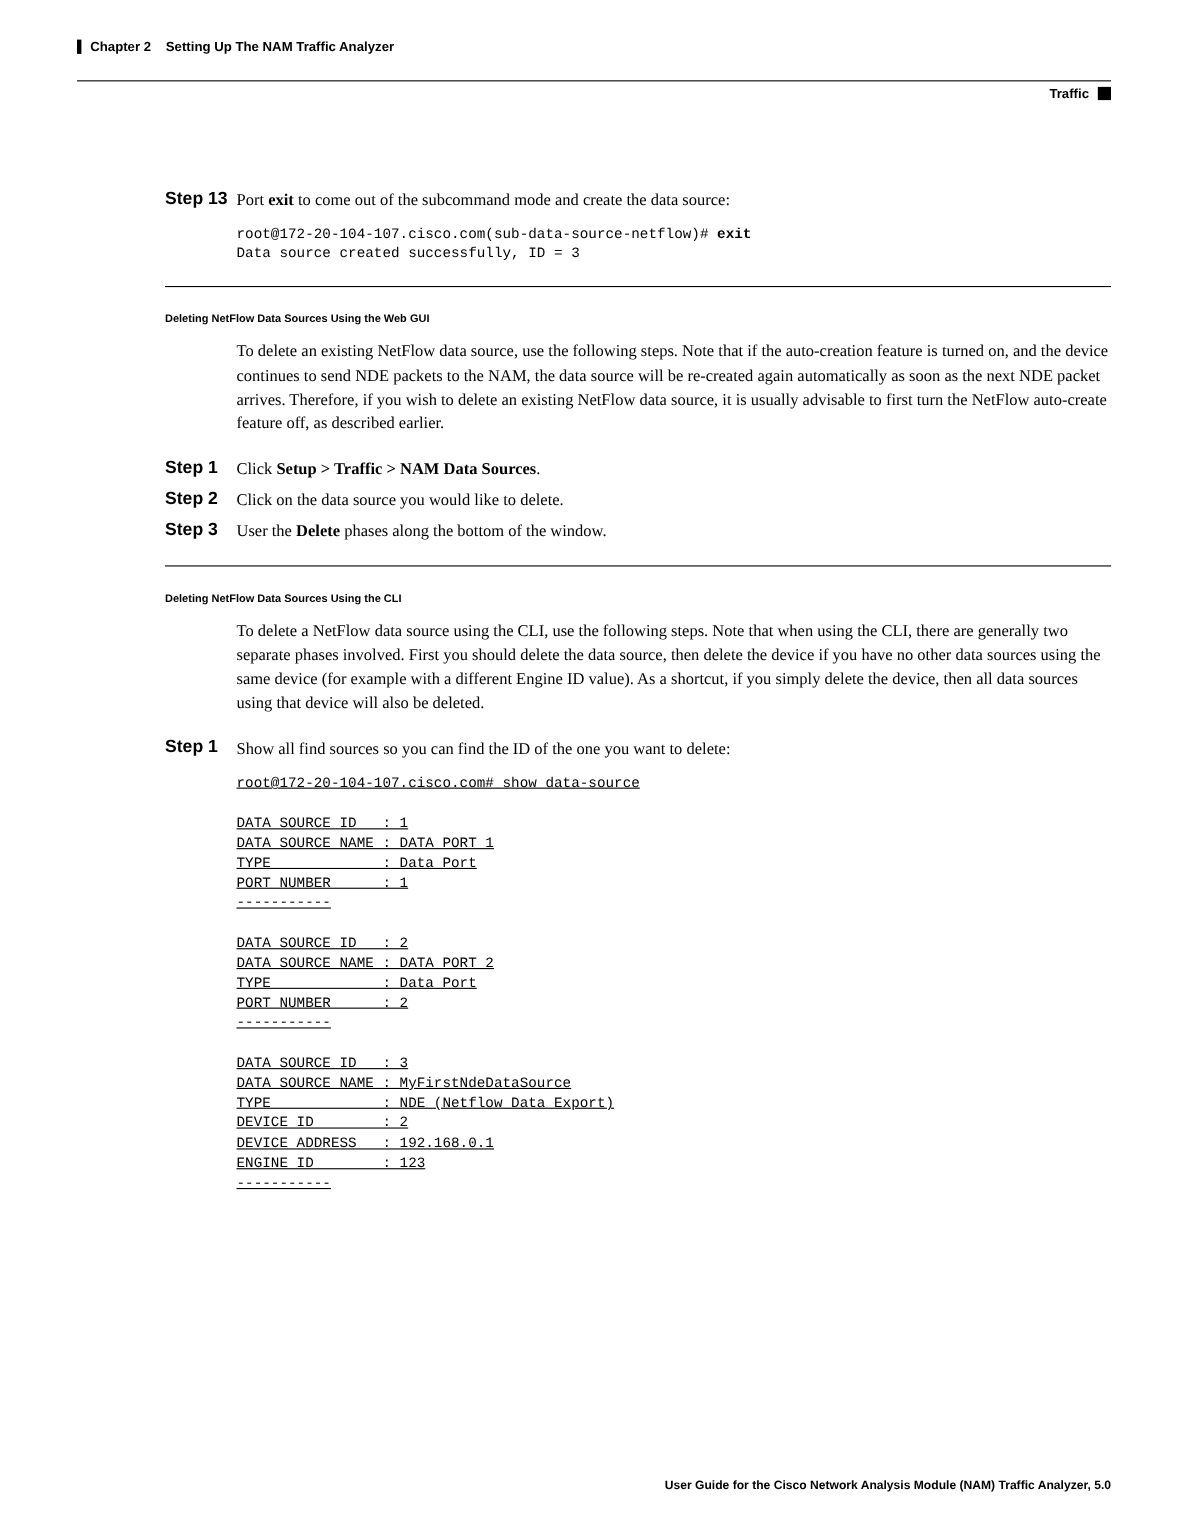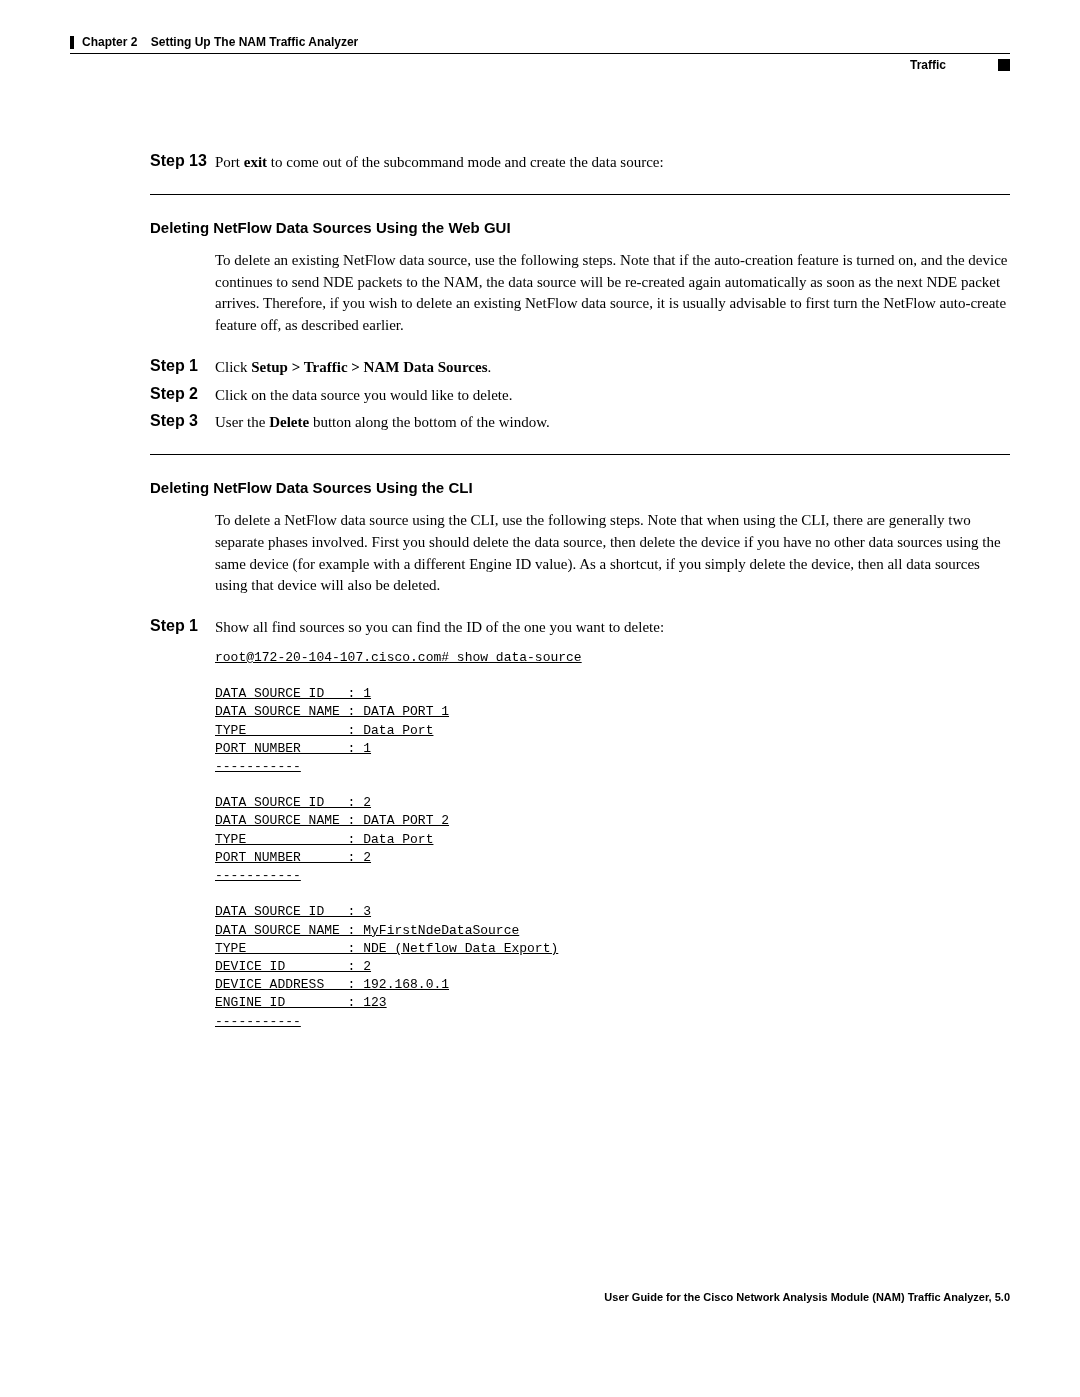--- a/index.html
+++ b/index.html
@@ -12,21 +12,21 @@
     width: 1080px;
   }
   .page {
     padding: 35px 70px 40px 70px;
     box-sizing: border-box;
   }
   .header {
     display: flex;
     justify-content: space-between;
     align-items: flex-end;
-    margin-bottom: 4px;
+    margin-bottom: 24px;
   }
   .header-left {
     display: flex;
     align-items: center;
   }
   .header-left .bar {
     width: 4px;
     height: 13px;
     background: #000;
     margin-right: 8px;
@@ -36,21 +36,20 @@
     font-size: 12px;
     font-weight: bold;
   }
   .sub-header {
     display: flex;
     justify-content: flex-end;
     align-items: center;
     border-top: 1px solid #000;
     padding-top: 4px;
     margin-bottom: 80px;
-    gap: 44px;
   }
   .sub-header .label {
     font-family: Arial, Helvetica, sans-serif;
     font-size: 12px;
     font-weight: bold;
     margin-right: 8px;
   }
   .sub-header .box {
     width: 12px;
     height: 12px;
@@ -90,21 +89,21 @@
     border-top: 1px solid #000;
     margin: 20px 0 24px 80px;
   }
   .para {
     margin-left: 145px;
     margin-bottom: 20px;
     line-height: 1.45;
   }
   .section-heading {
     font-family: Arial, Helvetica, sans-serif;
-    font-size: 15px;
+    font-size: 10px;
     font-weight: bold;
     margin-left: 0;
     margin-top: 24px;
     margin-bottom: 14px;
   }
   .indent-para {
     margin-left: 145px;
     line-height: 1.45;
     margin-bottom: 20px;
   }
@@ -145,20 +144,22 @@
   <div class="sub-header">
     <span class="label">Traffic</span>
     <div class="box"></div>
   </div>
 
   <div class="content-block">
     <div class="step-row">
       <div class="step-label">Step 13</div>
       <div class="step-body">
         <span>Port </span><span class="bold">exit</span><span> to come out of the subcommand mode and create the data source:</span>
+        <div class="mono" style="margin-top:10px;"><span>root@172-20-104-107.cisco.com(sub-data-source-netflow)# </span><span class="bold">exit</span>
+<span>Data source created successfully, ID = 3</span></div>
       </div>
     </div>
   </div>
 
   <hr class="hr-thin">
 
 
   <div class="section-heading" style="margin-left:80px;">Deleting NetFlow Data Sources Using the Web GUI</div>
 
   <div class="indent-para">To delete an existing NetFlow data source, use the following steps.  Note that if the auto-creation feature is turned on, and the device continues to send NDE packets to the NAM, the data source will be re-created again automatically as soon as the next NDE packet arrives.  Therefore, if you wish to delete an existing NetFlow data source, it is usually advisable to first turn the NetFlow auto-create feature off, as described earlier.</div>
@@ -170,21 +171,21 @@
         <span>Click </span><span class="bold">Setup &gt; Traffic &gt; NAM Data Sources</span><span>.</span>
       </div>
     </div>
     <div class="step-row">
       <div class="step-label">Step 2</div>
       <div class="step-body">Click on the data source you would like to delete.</div>
     </div>
     <div class="step-row">
       <div class="step-label">Step 3</div>
       <div class="step-body">
-        <span>User the </span><span class="bold">Delete</span><span> button along the bottom of the window.</span>
+        <span>User the </span><span class="bold">Delete</span><span> phases along the bottom of the window.</span>
       </div>
     </div>
   </div>
 
   <hr class="hr-thin">
 
   <div class="section-heading" style="margin-left:80px;">Deleting NetFlow Data Sources Using the CLI</div>
 
   <div class="indent-para">To delete a NetFlow data source using the CLI, use the following steps.  Note that when using the CLI, there are generally two separate phases involved.  First you should delete the data source, then delete the device if you have no other data sources using the same device (for example with a different Engine ID value).  As a shortcut, if you simply delete the device, then all data sources using that device will also be deleted.</div>
 

